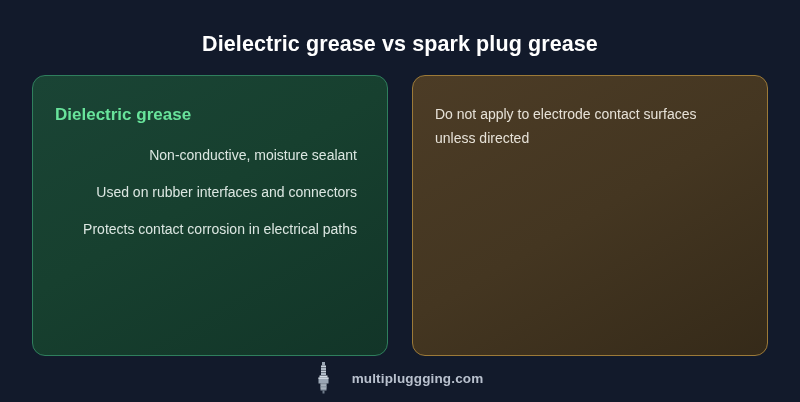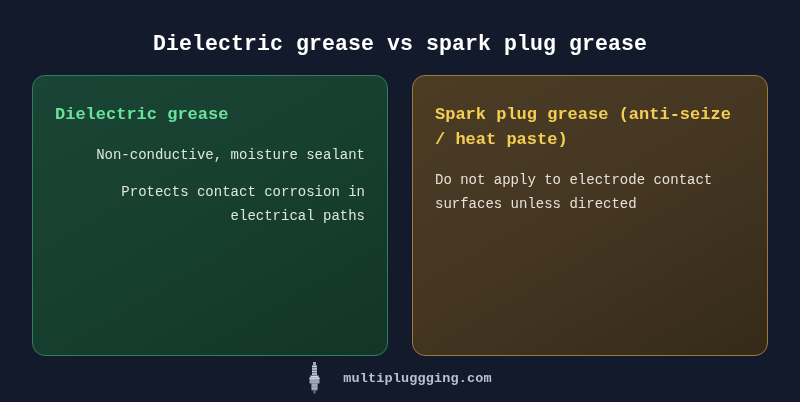--- a/index.html
+++ b/index.html
@@ -15,21 +15,20 @@
     font-family: "Liberation Sans", sans-serif;
     position: relative;
   }
 
   .page {
     width: 800px;
     height: 402px;
     position: relative;
     display: flex;
     flex-direction: column;
-    font-family: Liberation Mono, monospace;
   }
 
   
   .title-bar {
     width: 100%;
     padding-top: 30px;
     text-align: center;
   }
 
   .page-title {
@@ -47,21 +46,21 @@
     display: flex;
     gap: 24px;
     align-items: stretch;
   }
 
   .card {
     flex: 1 1 0;
     min-width: 0;
     height: 281px;
     border-radius: 13px;
-    padding: 26px 22px 20px 22px;
+    padding: 26px 30px 20px 22px;
     position: relative;
     overflow: hidden;
   }
 
   .card-left {
     background: linear-gradient(150deg, #1a4435 0%, #17402f 45%, #123528 100%);
     border: 1px solid #2f7f5d;
   }
 
   .card-right {
@@ -127,26 +126,26 @@
   <div class="title-bar">
     <h1 class="page-title">Dielectric grease vs spark plug grease</h1>
   </div>
 
   <div class="cards-row">
 
     <div class="card card-left">
       <div class="card-heading">Dielectric grease</div>
       <ul class="card-list">
         <li>Non-conductive, moisture sealant</li>
+        <li>Used on rubber interfaces and connectors</li>
         <li>Protects contact corrosion in electrical paths</li>
       </ul>
     </div>
 
     <div class="card card-right">
-      <div class="card-heading">Spark plug grease (anti-seize / heat paste)</div>
       <ul class="card-list">
         <li>Do not apply to electrode contact surfaces unless directed</li>
       </ul>
     </div>
 
   </div>
 
   <div class="footer">
     <span class="plug-icon-wrap">
       <svg class="plug-icon" viewBox="0 0 26 64" xmlns="http://www.w3.org/2000/svg" aria-hidden="true">

